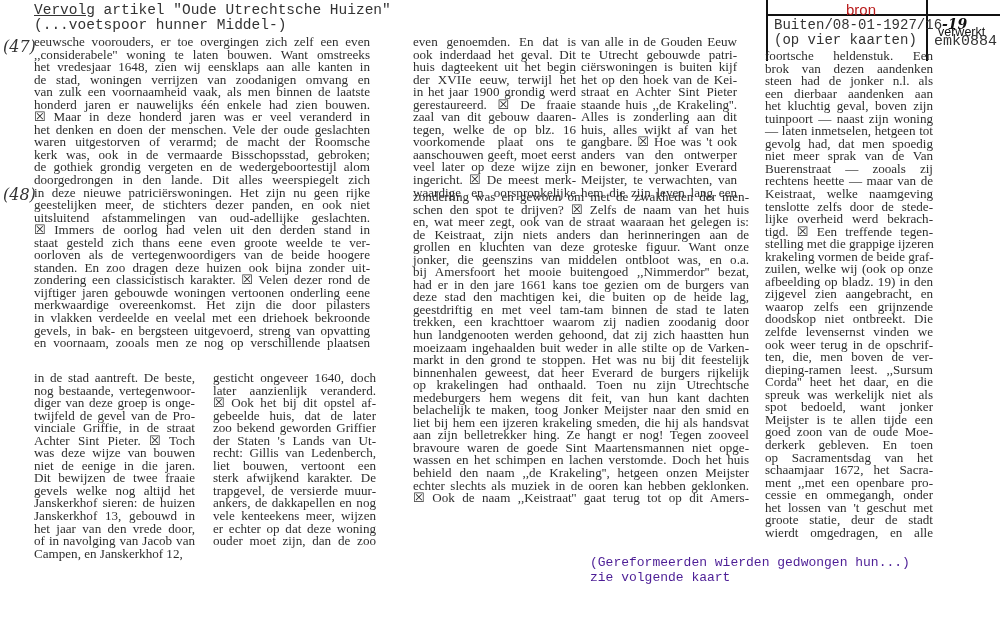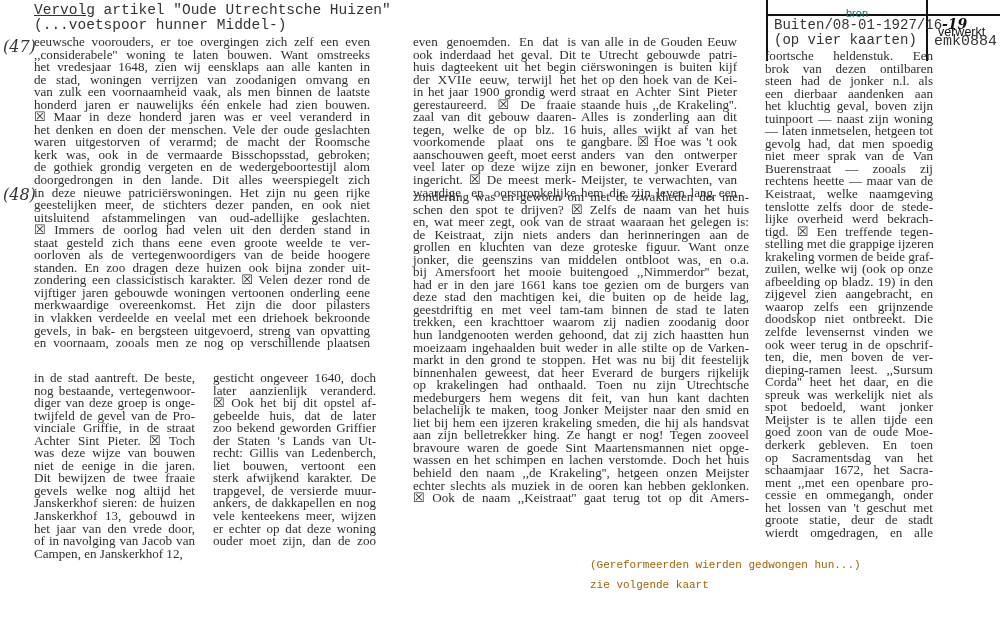--- a/index.html
+++ b/index.html
@@ -33,28 +33,28 @@
   #col-c { left: 581px; top: 36px; width: 156px; }
   #col-d { left: 413px; top: 191px; width: 336px; }
   #col-e { left: 34px; top: 372px; width: 161px; }
   #col-f { left: 213px; top: 372px; width: 163px; }
   #col-g { left: 765px; top: 50px; width: 168px; }
 
   
   #source-box { position: absolute; left: 766px; top: 0; width: 234px; height: 61px; }
   #source-box .vline { position: absolute; background: #111; width: 2px; }
   #source-box .hline { position: absolute; background: #111; height: 2px; }
-  #bron-label { position: absolute; left: 80px; top: 7px; font-size: 11px; color: #0f766e; }
+  #bron-label { position: absolute; left: 80px; top: 1px; font-size: 15px; color: #b91c1c; }
   #verwerkt-label { position: absolute; left: 172px; top: 1px; font-size: 12.5px; color: #111; margin-top: 24px; }
   #source-ref { position: absolute; left: 8px; top: 17px; font-size: 14px; line-height: 15px; color: #333; white-space: pre; }
   #source-ref .hw { font-family: "DejaVu Serif", serif; font-weight: bold; font-style: italic; color: #111; }
   #record-id { position: absolute; left: 168px; top: 33px; font-size: 15px; color: #333; }
 
   
-  #typed-footer { position: absolute; left: 590px; top: 555px; font-size: 11px; line-height: 20px; color: #a16207; white-space: pre; }
+  #typed-footer { position: absolute; left: 590px; top: 555px; font-size: 13px; line-height: 15px; color: #4c1d95; white-space: pre; }
 </style>
 </head>
 <body>
 
 <div id="typed-header" class="mono">
   <div><span class="u">Vervolg</span><span> artikel "Oude Utrechtsche Huizen"</span></div>
   <div>(...voetspoor hunner Middel-)</div>
 </div>
 
 <div id="note-47" class="hand">(47)</div>
@@ -183,21 +183,21 @@
     <span class="ln">liet bouwen, vertoont een</span>
     <span class="ln">sterk afwijkend karakter. De</span>
     <span class="ln">trapgevel, de versierde muur-</span>
     <span class="ln">ankers, de dakkapellen en nog</span>
     <span class="ln">vele kenteekens meer, wijzen</span>
     <span class="ln">er echter op dat deze woning</span>
     <span class="ln">ouder moet zijn, dan de zoo</span>
   </div>
 <div id="col-g" class="col">
     <span class="ln">foortsche heldenstuk. Een</span>
-    <span class="ln">brok van dezen ontilbaren</span>
+    <span class="ln">brok van dezen aandenken</span>
     <span class="ln">steen had de jonker n.l. als</span>
     <span class="ln">een dierbaar aandenken aan</span>
     <span class="ln">het kluchtig geval, boven zijn</span>
     <span class="ln">tuinpoort — naast zijn woning</span>
     <span class="ln">— laten inmetselen, hetgeen tot</span>
     <span class="ln">gevolg had, dat men spoedig</span>
     <span class="ln">niet meer sprak van de Van</span>
     <span class="ln">Buerenstraat — zooals zij</span>
     <span class="ln">rechtens heette — maar van de</span>
     <span class="ln">Keistraat, welke naamgeving</span>

